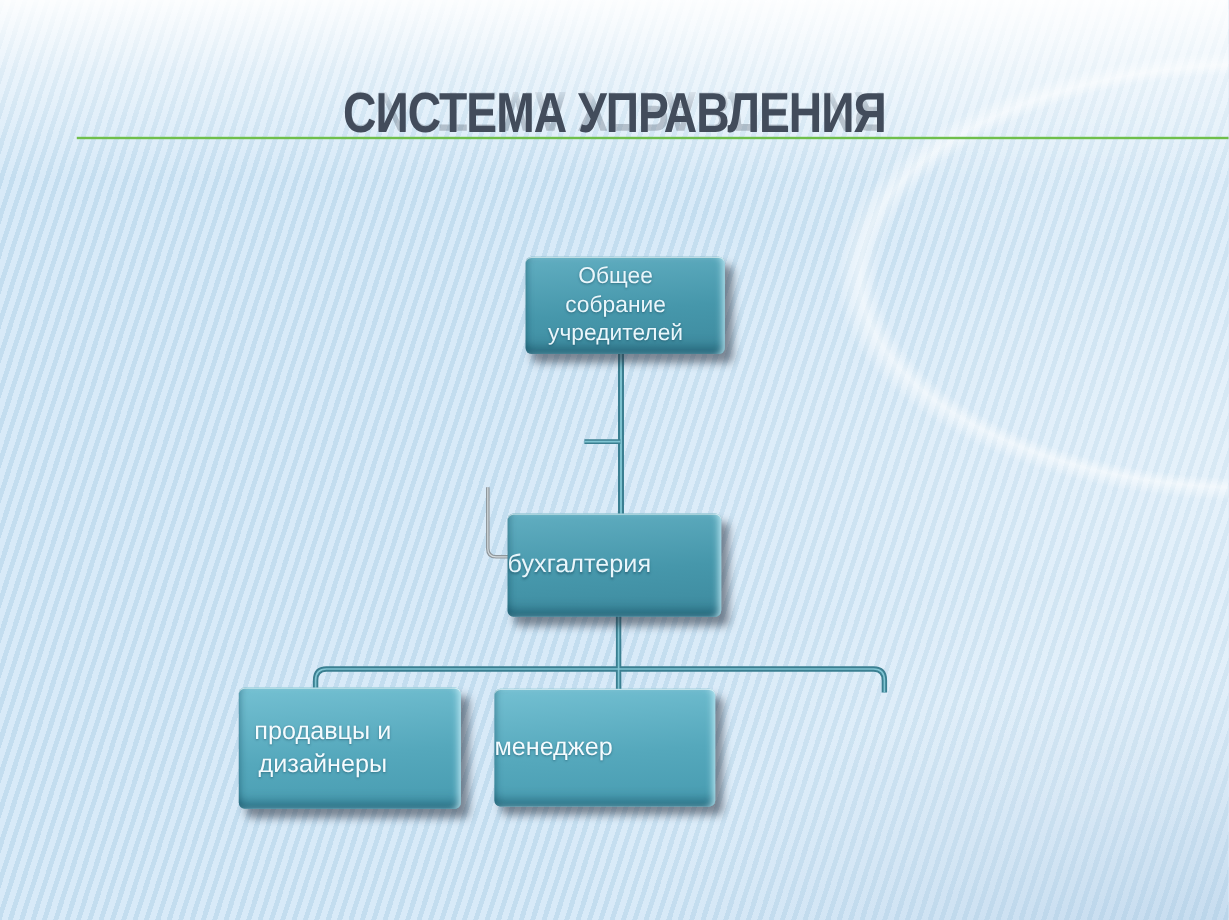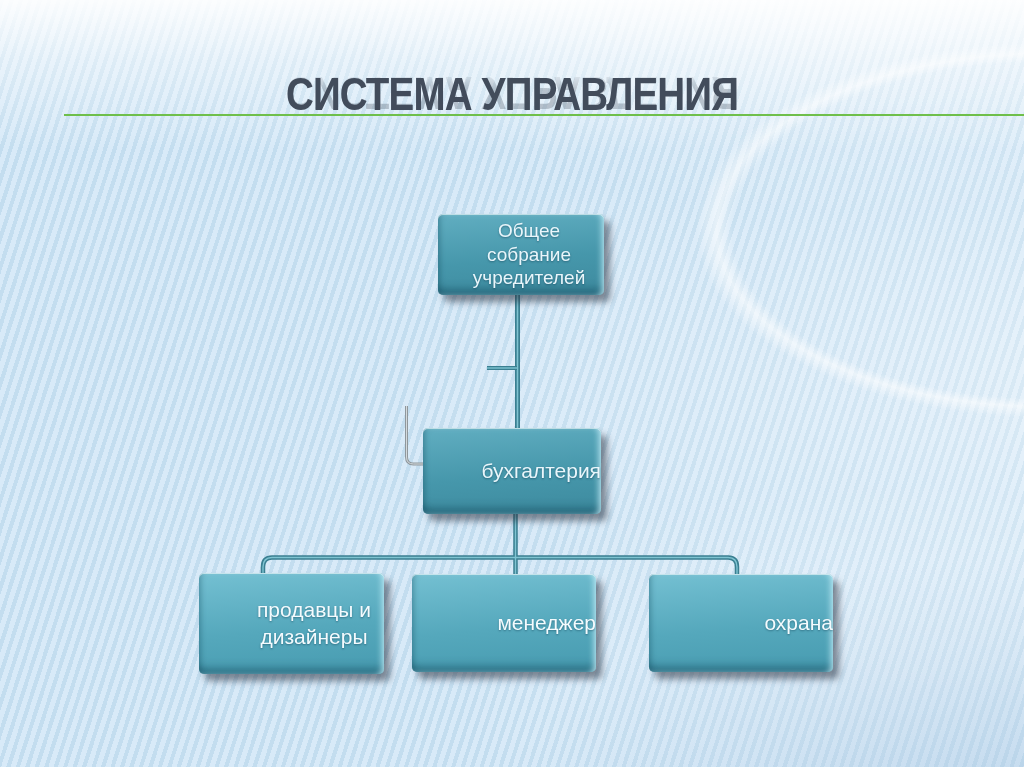--- a/index.html
+++ b/index.html
@@ -64,21 +64,21 @@
     z-index:1;
     white-space:nowrap;
   }
 
   
   .connectors { position:absolute; inset:0; z-index:3; }
 
   
   .node {
     position:absolute; z-index:4;
-    display:flex; align-items:center; justify-content:flex-end;
+    display:flex; align-items:center; justify-content:flex-start;
     text-align:center;
     color:#e9f6fb;
     border-radius:5px;
     background:linear-gradient(175deg, #61aec1 0%, #4697ab 55%, #3d8a9e 100%);
     box-shadow:
       6px 7px 7px rgba(44,51,66,0.55),
       inset 0 1px 0 rgba(255,255,255,0.55),
       inset -4px 0 6px -2px rgba(205,245,255,0.85),
       inset 4px 0 6px -3px rgba(0,55,75,0.35),
       inset 0 -11px 10px -6px rgba(5,55,75,0.5);
@@ -137,17 +137,14 @@
   </div>
 
   <div class="node node-accounting">
     <span class="node-label">бухгалтерия</span>
   </div>
 
   <div class="node lower node-manager">
     <span class="node-label">менеджер</span>
   </div>
 
-  <div class="node lower node-security">
-    <span class="node-label">охрана</span>
-  </div>
 
 </div>
 
 </body></html>

